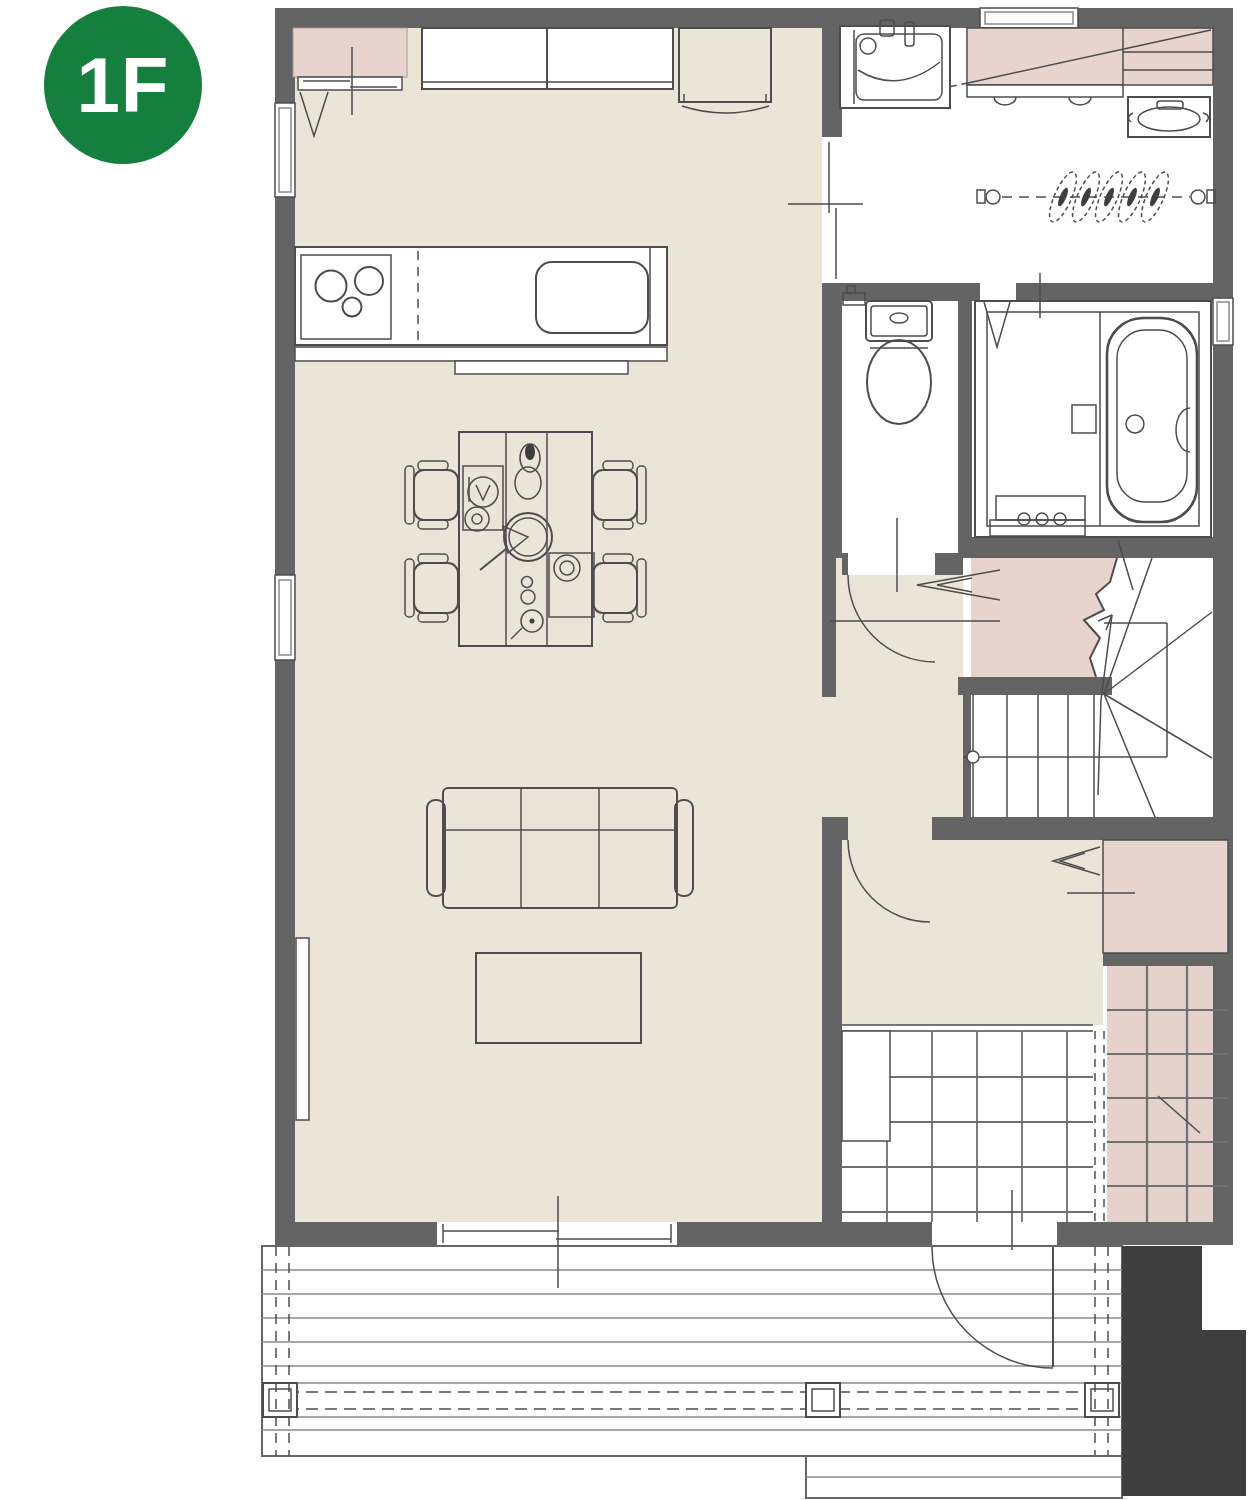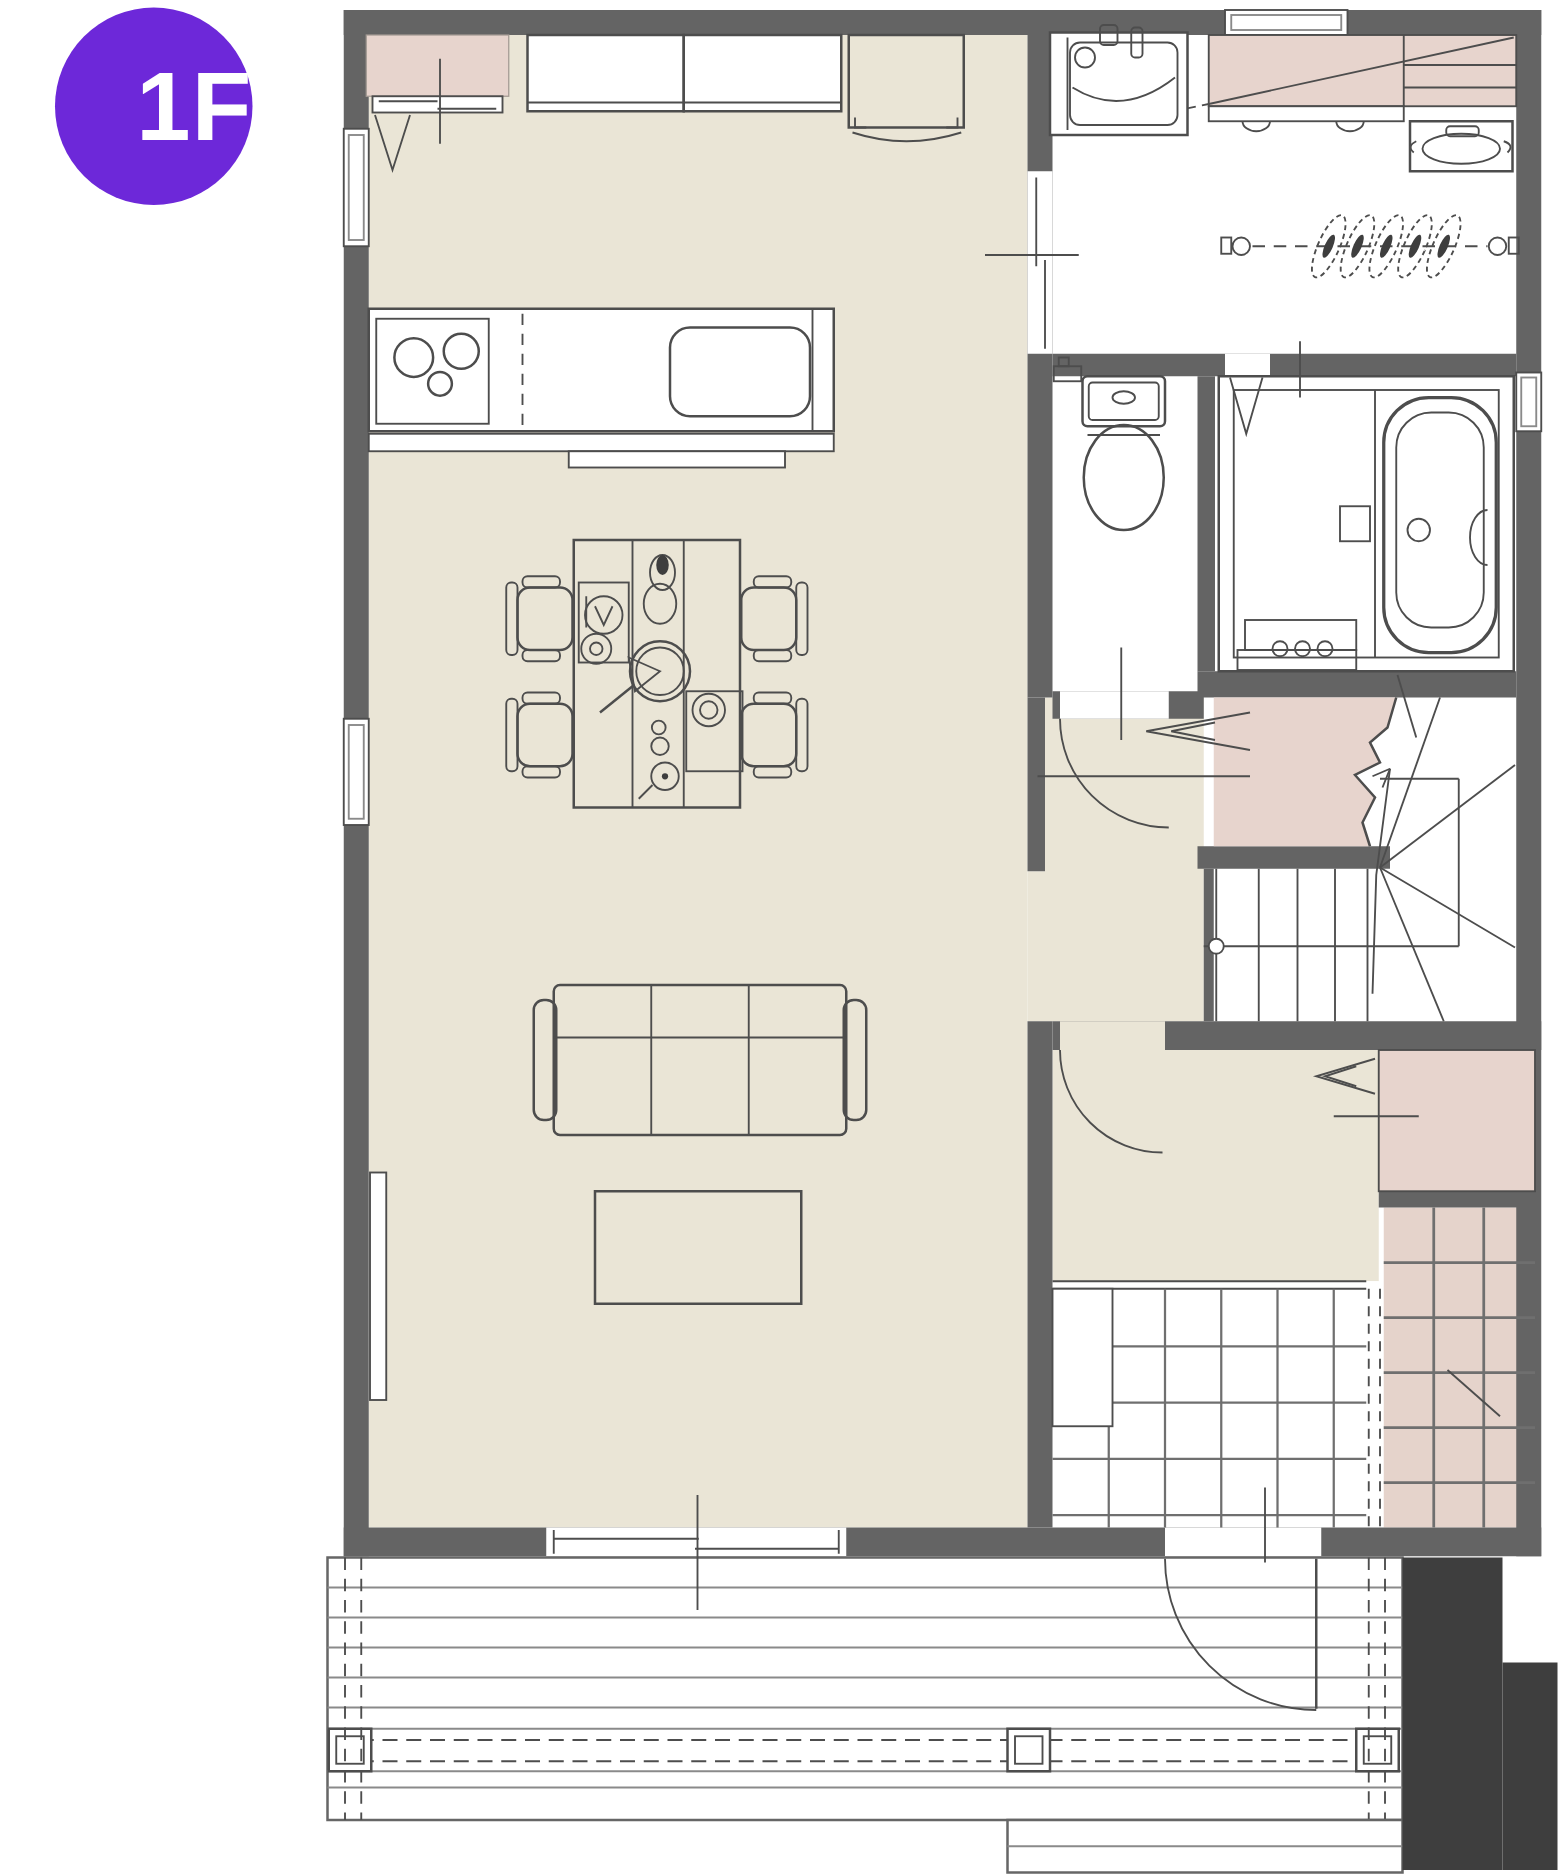--- a/index.html
+++ b/index.html
@@ -4,21 +4,21 @@
 <style>
   :root{
     --wall:#646464; --floor:#eae5d6; --pink:#e7d4cd; --tilepink:#e5d3cb;
     --dark:#3e3e3e; --line:#4d4d4d; --linelight:#8a8a8a; --grout:#6f6f6f;
   }
   html,body{margin:0;padding:0;background:#fff;}
   #stage{position:relative;width:1250px;height:1500px;background:#fff;overflow:hidden;
          font-family:"Liberation Sans",sans-serif;}
   #plan-svg{position:absolute;left:0;top:0;}
   .badge{position:absolute;left:44px;top:6px;width:158px;height:158px;border-radius:50%;
-         background:#6d28d9;color:#fff;display:flex;align-items:center;justify-content:flex-end;}
+         background:#15803d;color:#fff;display:flex;align-items:center;justify-content:center;}
   .badge span{font-weight:700;font-size:78px;letter-spacing:1px;
               font-family:"Liberation Sans",sans-serif;}
   
   .wall{fill:var(--wall);}  .floor{fill:var(--floor);}  .pinkf{fill:var(--pink);}
   .tilef{fill:var(--tilepink);}  .darkf{fill:var(--dark);}  .w{fill:#fff;}  .nf{fill:none;}
   .s1{stroke:var(--line);stroke-width:1.5;}
   .s2{stroke:var(--line);stroke-width:2;}
   .s3{stroke:var(--line);stroke-width:2.6;}
   .lt{stroke:var(--linelight);stroke-width:1.5;}
   .gr{stroke:var(--grout);stroke-width:1.8;}

